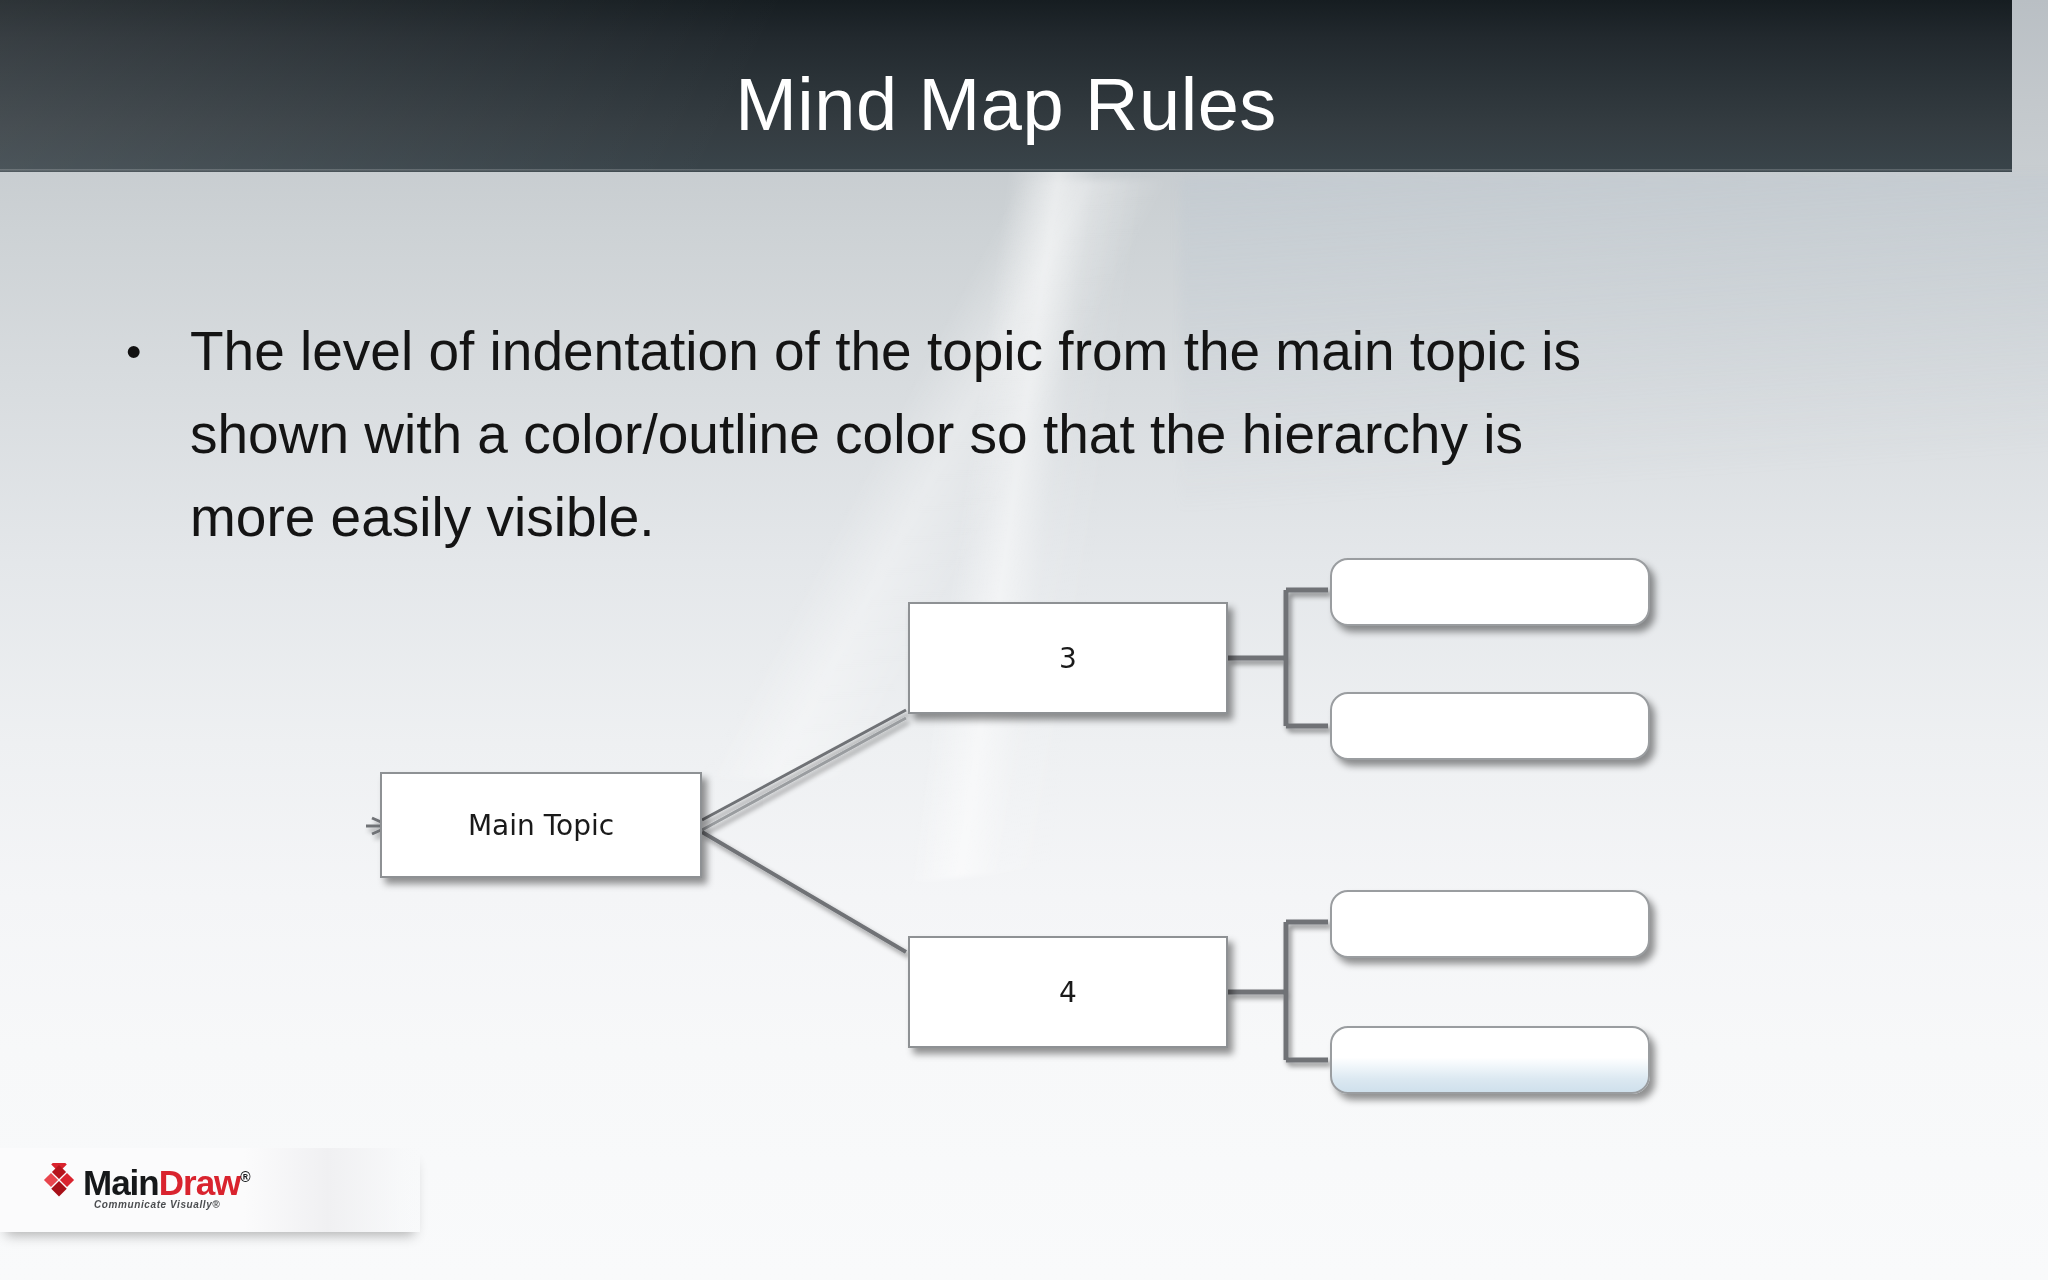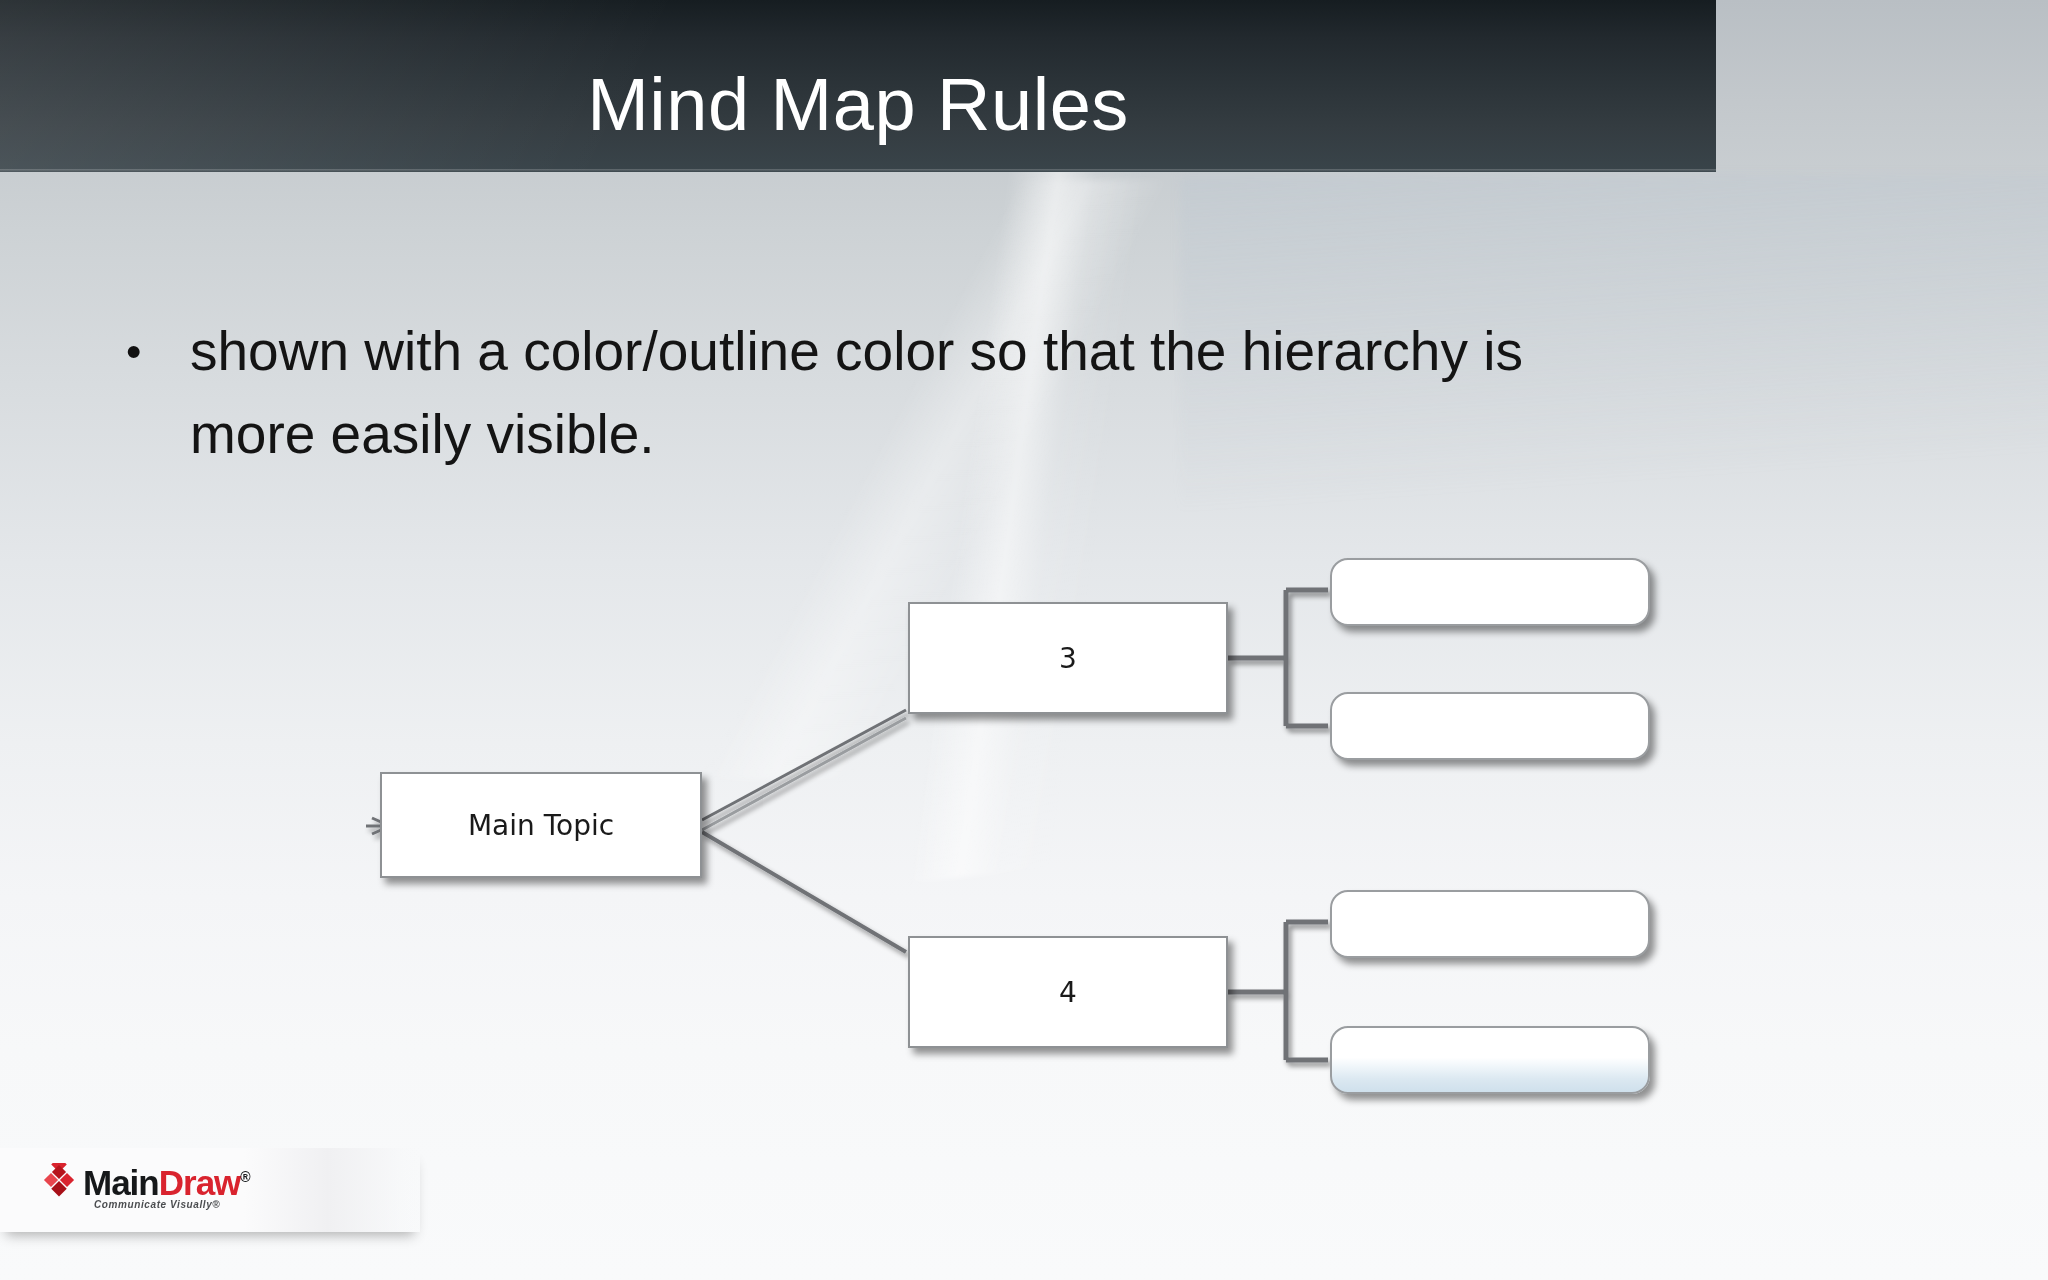--- a/index.html
+++ b/index.html
@@ -62,21 +62,21 @@
     background: linear-gradient(176deg,
       rgba(190,200,210,0.38) 0%,
       rgba(255,255,255,0.0) 70%);
     filter: blur(4px);
   }
 
   
   #title-bar {
     position: absolute;
     left: 0; top: 0;
-    width: 1716px;
+    width: 2012px;
     height: 172px;
     background:
       linear-gradient(115deg,
         rgba(255,255,255,0.10) 0%,
         rgba(255,255,255,0.0) 38%),
       linear-gradient(to bottom,
         #161d21 0%,
         #22292e 22%,
         #2b3338 48%,
         #343c41 74%,
@@ -244,20 +244,21 @@
   <div class="streak streak-a"></div>
 
   <div id="title-bar">
     <div id="title-text">Mind Map Rules</div>
   </div>
 
   <div id="body-block">
     <div class="bullet-row">
       <div class="bullet-dot">•</div>
       <div class="bullet-text">
+        <div>The level of indentation of the topic from the main topic is</div>
         <div>shown with a color/outline color so that the hierarchy is</div>
         <div>more easily visible.</div>
       </div>
     </div>
   </div>
 
   <div id="diagram">
     <svg width="2048" height="1280" viewBox="0 0 2048 1280" xmlns="http://www.w3.org/2000/svg">
       <defs>
         <filter id="softshadow" x="-30%" y="-30%" width="180%" height="200%">

